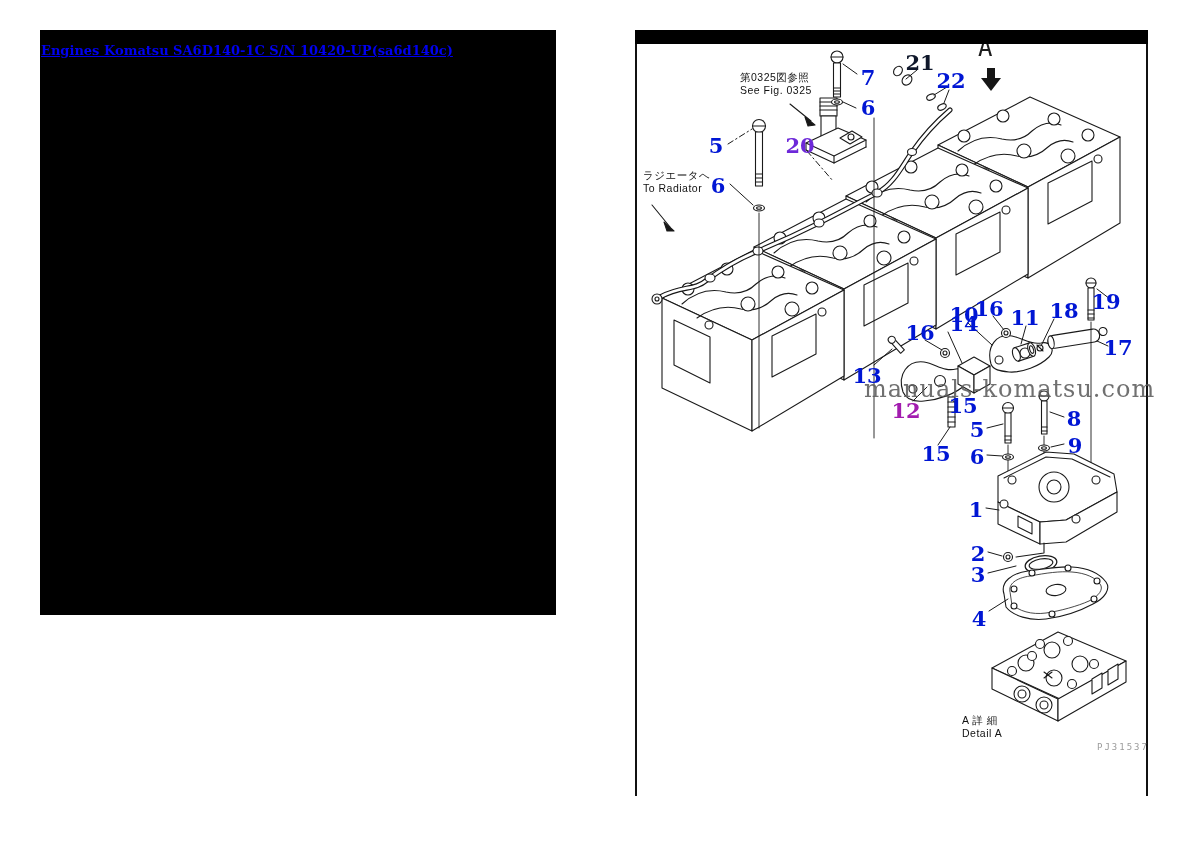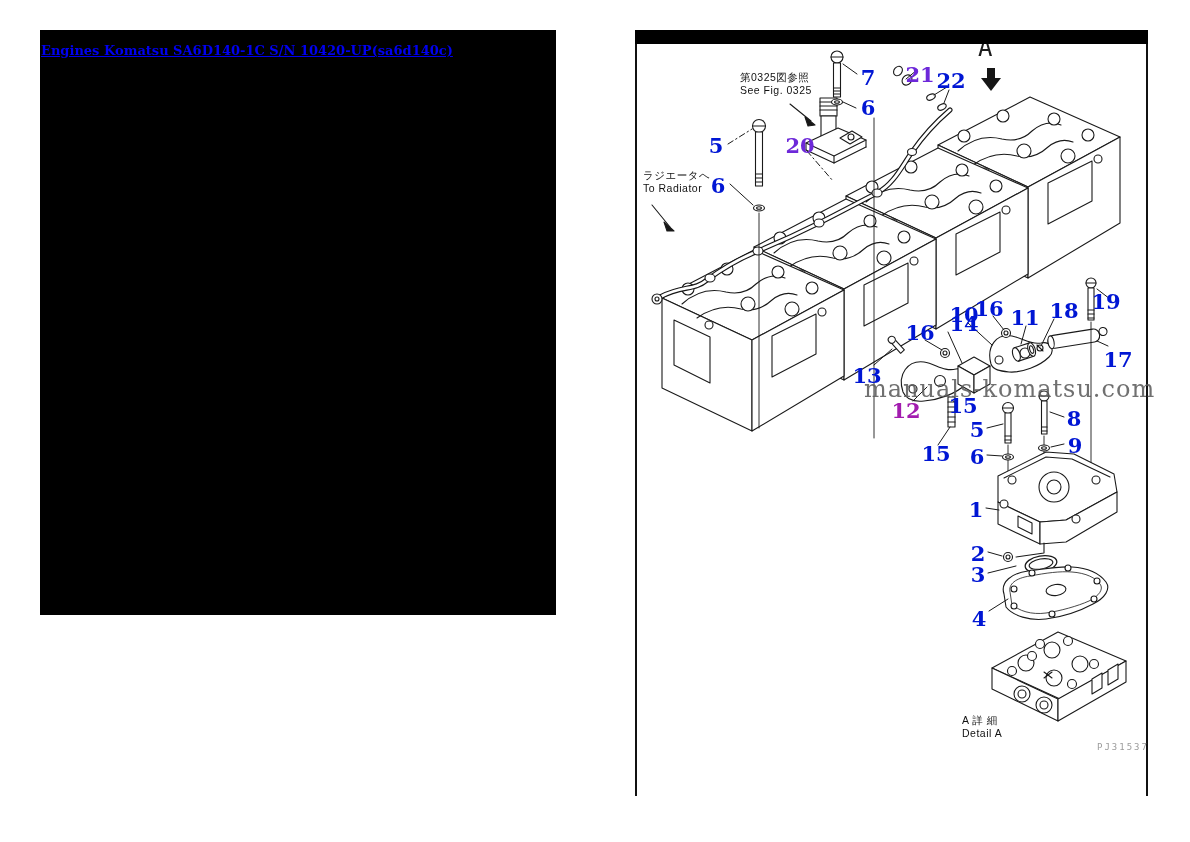--- a/index.html
+++ b/index.html
@@ -307,35 +307,35 @@
   <div class="anno anno-detail-a">
     <div>A 詳 細</div>
     <div>Detail A</div>
   </div>
   <span class="view-a">A</span>
 
   <div class="watermark">manuals-komatsu.com</div>
 
   <div class="callout-layer" id="callouts">
       <span class="callout" style="left: 868px; top: 77px; color: rgb(0, 22, 212);">7</span>
-      <span class="callout" style="left: 920px; top: 74px; color: #6d28d9;">21</span>
+      <span class="callout" style="left: 920px; top: 62px; color: #0f172a;">21</span>
       <span class="callout" style="left: 951px; top: 80px; color: rgb(0, 22, 212);">22</span>
       <span class="callout" style="left: 868px; top: 107px; color: rgb(0, 22, 212);">6</span>
       <span class="callout" style="left: 716px; top: 145px; color: rgb(0, 22, 212);">5</span>
       <span class="callout" style="left: 800px; top: 145px; color: #6d28d9;">20</span>
       <span class="callout" style="left: 718px; top: 185px; color: rgb(0, 22, 212);">6</span>
       <span class="callout" style="left: 867px; top: 375px; color: rgb(0, 22, 212);">13</span>
       <span class="callout" style="left: 920px; top: 332px; color: rgb(0, 22, 212);">16</span>
       <span class="callout" style="left: 944px; top: 323px; color: rgb(0, 22, 212); margin-left: 20px;">14</span>
       <span class="callout" style="left: 964px; top: 314px; color: rgb(0, 22, 212);">10</span>
       <span class="callout" style="left: 989px; top: 308px; color: rgb(0, 22, 212);">16</span>
       <span class="callout" style="left: 1025px; top: 317px; color: rgb(0, 22, 212);">11</span>
       <span class="callout" style="left: 1052px; top: 310px; color: rgb(0, 22, 212); margin-left: 12px;">18</span>
       <span class="callout" style="left: 1106px; top: 301px; color: rgb(0, 22, 212);">19</span>
-      <span class="callout" style="left: 1118px; top: 347px; color: rgb(0, 22, 212); margin-top: 12px;">17</span>
+      <span class="callout" style="left: 1118px; top: 347px; color: rgb(0, 22, 212);">17</span>
       <span class="callout" style="left: 906px; top: 410px; color: #a21caf;">12</span>
       <span class="callout" style="left: 963px; top: 405px; color: rgb(0, 22, 212);">15</span>
       <span class="callout" style="left: 936px; top: 453px; color: rgb(0, 22, 212);">15</span>
       <span class="callout" style="left: 977px; top: 429px; color: rgb(0, 22, 212);">5</span>
       <span class="callout" style="left: 977px; top: 456px; color: rgb(0, 22, 212);">6</span>
       <span class="callout" style="left: 1074px; top: 418px; color: rgb(0, 22, 212);">8</span>
       <span class="callout" style="left: 1075px; top: 445px; color: rgb(0, 22, 212);">9</span>
       <span class="callout" style="left: 976px; top: 509px; color: rgb(0, 22, 212);">1</span>
       <span class="callout" style="left: 978px; top: 553px; color: rgb(0, 22, 212);">2</span>
       <span class="callout" style="left: 978px; top: 574px; color: rgb(0, 22, 212);">3</span>

